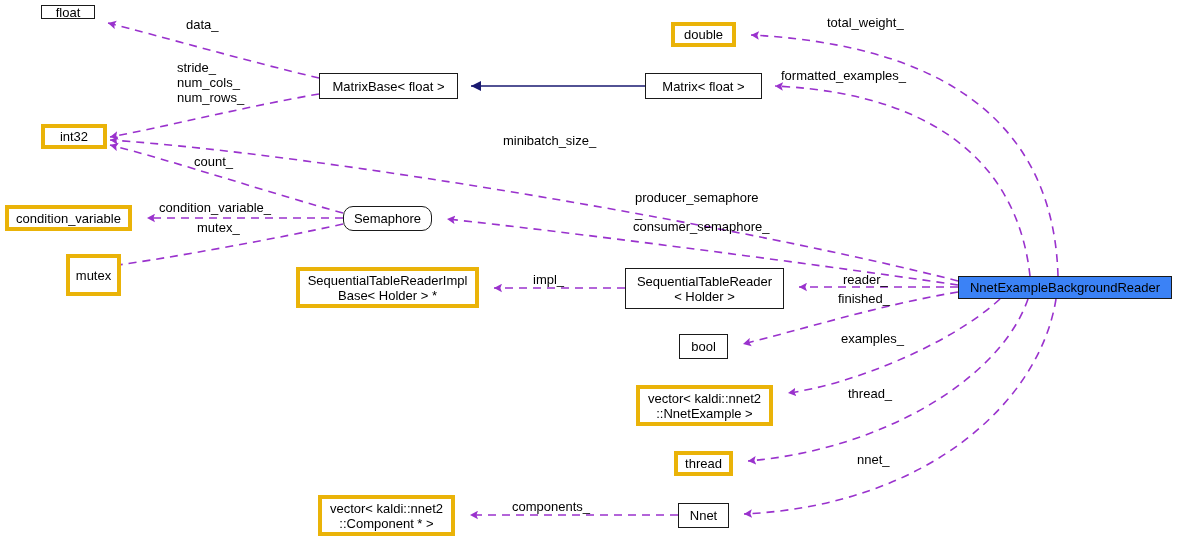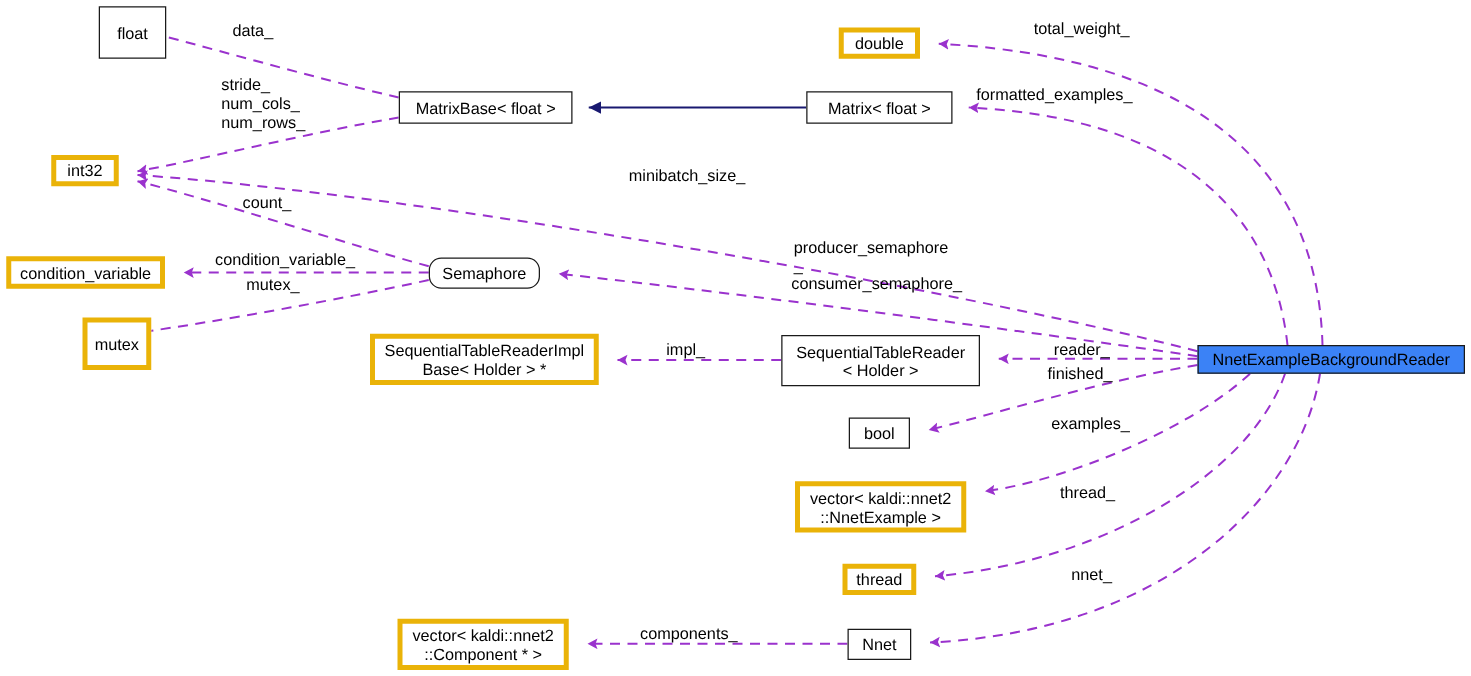--- a/index.html
+++ b/index.html
@@ -96,37 +96,37 @@
 
     <path d="M1000,299 C950,345 850,385 788,393" fill="none" stroke="#9a32cd" stroke-width="1.6" stroke-dasharray="8,6" marker-end="url(#arrow-usage)"></path>
 
     <path d="M1028,299 C1000,380 880,450 748,461" fill="none" stroke="#9a32cd" stroke-width="1.6" stroke-dasharray="8,6" marker-end="url(#arrow-usage)"></path>
 
     <path d="M1056,299 C1040,400 930,505 744,514" fill="none" stroke="#9a32cd" stroke-width="1.6" stroke-dasharray="8,6" marker-end="url(#arrow-usage)"></path>
 
     <path d="M678,515 L470,515" fill="none" stroke="#9a32cd" stroke-width="1.6" stroke-dasharray="8,6" marker-end="url(#arrow-usage)"></path>
   </svg>
 
-  <div class="node dark" style="left:41px; top:5px; width:54px; height:42px;margin-left:38px;">
+  <div class="node dark" style="left:41px; top:5px; width:54px; height:14px;">
     <span>float</span>
   </div>
 
   <div class="node" style="left:671px; top:22px; width:65px; height:25px;">
     <span>double</span>
   </div>
 
   <div class="node dark" style="left:319px; top:73px; width:139px; height:26px;">
     <span>MatrixBase&lt; float &gt;</span>
   </div>
 
   <div class="node dark" style="left:645px; top:73px; width:117px; height:26px;">
     <span>Matrix&lt; float &gt;</span>
   </div>
 
-  <div class="node" style="left:41px; top:124px; width:54px; height:25px;">
+  <div class="node" style="left:41px; top:124px; width:66px; height:25px;">
     <span>int32</span>
   </div>
 
   <div class="node" style="left:5px; top:205px; width:127px; height:26px;">
     <span>condition_variable</span>
   </div>
 
   <div class="node dark" style="left:343px; top:206px; width:89px; height:25px;border-radius:10px;">
     <span>Semaphore</span>
   </div>
@@ -181,21 +181,21 @@
 num_cols_
 num_rows_</div>
 
   <div class="edge-label" style="left:503px; top:133px;">minibatch_size_</div>
 
   <div class="edge-label" style="left:194px; top:154px;">count_</div>
 
   <div class="edge-label" style="left:635px; top:190px;">producer_semaphore
 _</div>
 
-  <div class="edge-label" style="left:159px; top:200px;margin-left:13px;">condition_variable_</div>
+  <div class="edge-label" style="left:159px; top:200px;">condition_variable_</div>
 
   <div class="edge-label" style="left:633px; top:219px;">consumer_semaphore_</div>
 
   <div class="edge-label" style="left:197px; top:220px;">mutex_</div>
 
   <div class="edge-label" style="left:533px; top:272px;">impl_</div>
 
   <div class="edge-label" style="left:843px; top:272px;">reader_</div>
 
   <div class="edge-label" style="left:838px; top:291px;">finished_</div>

